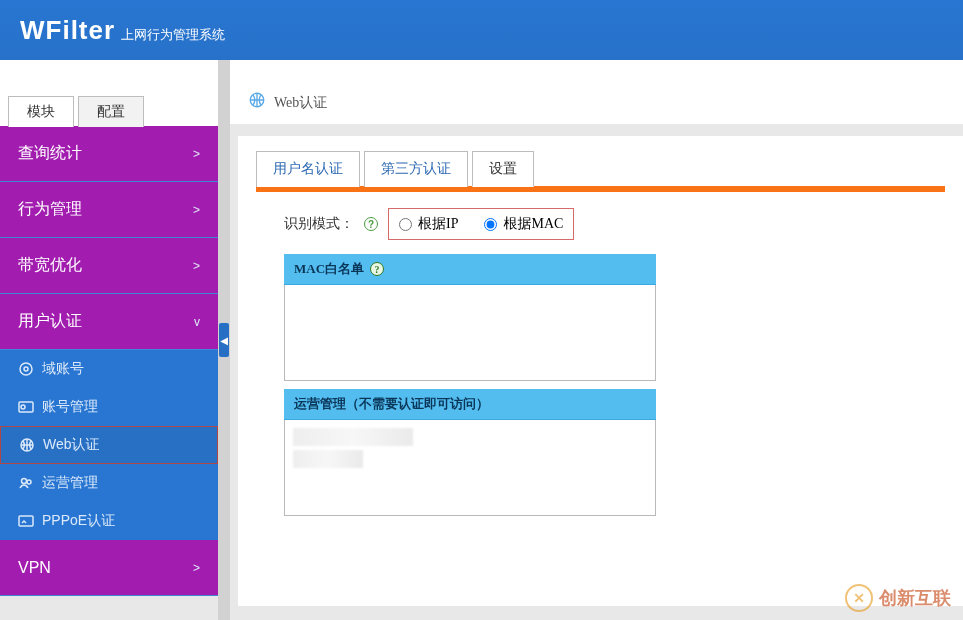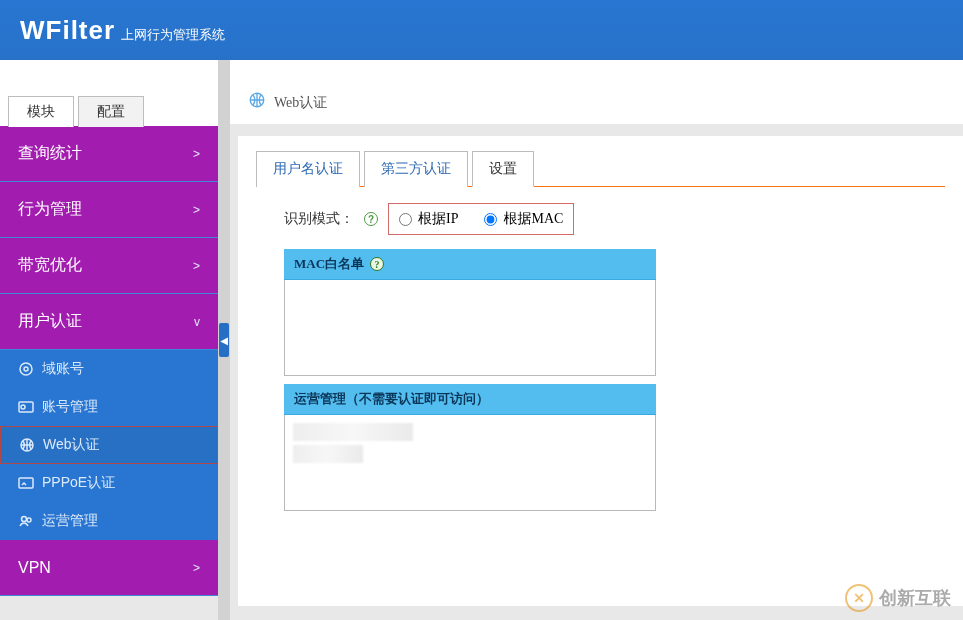--- a/index.html
+++ b/index.html
@@ -27,39 +27,39 @@
 
 .splitter { width: 12px; background: #d2d2d2; display: flex; align-items: center; justify-content: center; }
 .splitter .handle { width: 10px; height: 34px; background: #276fc5; border-radius: 2px; display: flex; align-items: center; justify-content: center; color: #fff; font-size: 10px; cursor: pointer; }
 
 .main { flex: 1; background: #e8e8e8; padding: 0; position: relative; }
 .page-head { background: #fff; height: 68px; display: flex; align-items: flex-end; padding: 0 18px 12px 18px; gap: 8px; border-bottom: 4px solid #e8e8e8; }
 .page-head .globe { color: #5ba9e6; }
 .page-head .title { color: #555; font-family: "SimSun", serif; font-size: 14px; }
 
 .panel { background: #fff; margin: 8px 0 0 8px; min-height: 470px; padding: 14px 18px; }
-.tabs { display: flex; gap: 4px; border-bottom: 1px solid #f97316; }
+.tabs { display: flex; gap: 4px; border-bottom: 6px solid #f97316; }
 .tab { padding: 8px 16px; border: 1px solid #bcbcbc; border-bottom: none; background: #fff; color: #2b68b2; font-size: 14px; cursor: pointer; position: relative; top: 1px; font-family: "SimSun", serif; }
 .tab.active { color: #333; border-bottom: 1px solid #fff; top: 1px; }
 
 .content { padding: 16px 28px; }
 .mode-row { display: flex; align-items: center; gap: 10px; margin-bottom: 14px; }
 .mode-label { color: #333; font-family: "SimSun", serif; }
 .help { width: 14px; height: 14px; border-radius: 50%; border: 1px solid #4a9b3f; color: #4a9b3f; font-size: 10px; display: inline-flex; align-items: center; justify-content: center; font-weight: bold; cursor: pointer; }
 .radio-box { border: 1px solid #d46a6a; padding: 6px 10px; display: flex; gap: 26px; align-items: center; font-family: "SimSun", serif; }
 .radio-box label { display: flex; align-items: center; gap: 6px; cursor: pointer; }
 
 .block { margin-bottom: 8px; width: 372px; }
 .block-head { background: #53bdf0; padding: 6px 10px; color: #0a3658; font-size: 13px; font-weight: bold; display: flex; align-items: center; gap: 6px; border-bottom: 1px solid #3aa9df; font-family: "SimSun", serif; }
 .block-body { border: 1px solid #b9b9b9; border-top: none; min-height: 96px; background: #fff; padding: 8px; }
 .blur-strip { width: 120px; height: 18px; background: linear-gradient(90deg, #eee, #f7f7f7, #eaeaea); filter: blur(1px); margin-bottom: 4px; }
 
 .watermark { position: absolute; right: 12px; bottom: 8px; display: flex; align-items: center; gap: 6px; opacity: 0.6; }
 .watermark .wm-ico { width: 28px; height: 28px; border-radius: 50%; border: 2px solid #e69a1f; display: flex; align-items: center; justify-content: center; color: #e69a1f; font-weight: bold; font-size: 14px; }
-.watermark .wm-txt { color: #737373; font-size: 18px; font-weight: bold; }
+.watermark .wm-txt { color: #c2410c; font-size: 18px; font-weight: bold; }
 </style>
 </head>
 <body>
 
 <div class="header">
   <span class="logo-big">WFilter</span>
   <span class="logo-sub">上网行为管理系统</span>
 </div>
 
 <div class="container">
@@ -109,35 +109,35 @@
               <svg viewBox="0 0 16 16">
                 <circle cx="8" cy="8" r="6"></circle>
                 <path d="M2 8h12M8 2v12M4 4c2 3 2 5 0 8M12 4c-2 3-2 5 0 8"></path>
               </svg>
             </span>
           <span>Web认证</span>
         </div>
         <div class="sub-item">
           <span class="ico">
               <svg viewBox="0 0 16 16">
-                <rect x="1" y="3" width="14" height="10" rx="1"></rect>
-                <path d="M4 10l2-2 2 2"></path>
-              </svg>
-            </span>
-          <span>PPPoE认证</span>
-        </div>
-        <div class="sub-item">
-          <span class="ico">
-              <svg viewBox="0 0 16 16">
                 <circle cx="6" cy="6" r="2.5"></circle>
                 <circle cx="11" cy="7" r="2"></circle>
                 <path d="M2 13c1-2 3-3 4-3s3 1 4 3"></path>
               </svg>
             </span>
           <span>运营管理</span>
+        </div>
+        <div class="sub-item">
+          <span class="ico">
+              <svg viewBox="0 0 16 16">
+                <rect x="1" y="3" width="14" height="10" rx="1"></rect>
+                <path d="M4 10l2-2 2 2"></path>
+              </svg>
+            </span>
+          <span>PPPoE认证</span>
         </div>
       </div>
       <div class="nav-item">
         <span>VPN</span>
         <span class="chev">&gt;</span>
       </div>
     </div>
   </div>
 
   <div class="splitter">

